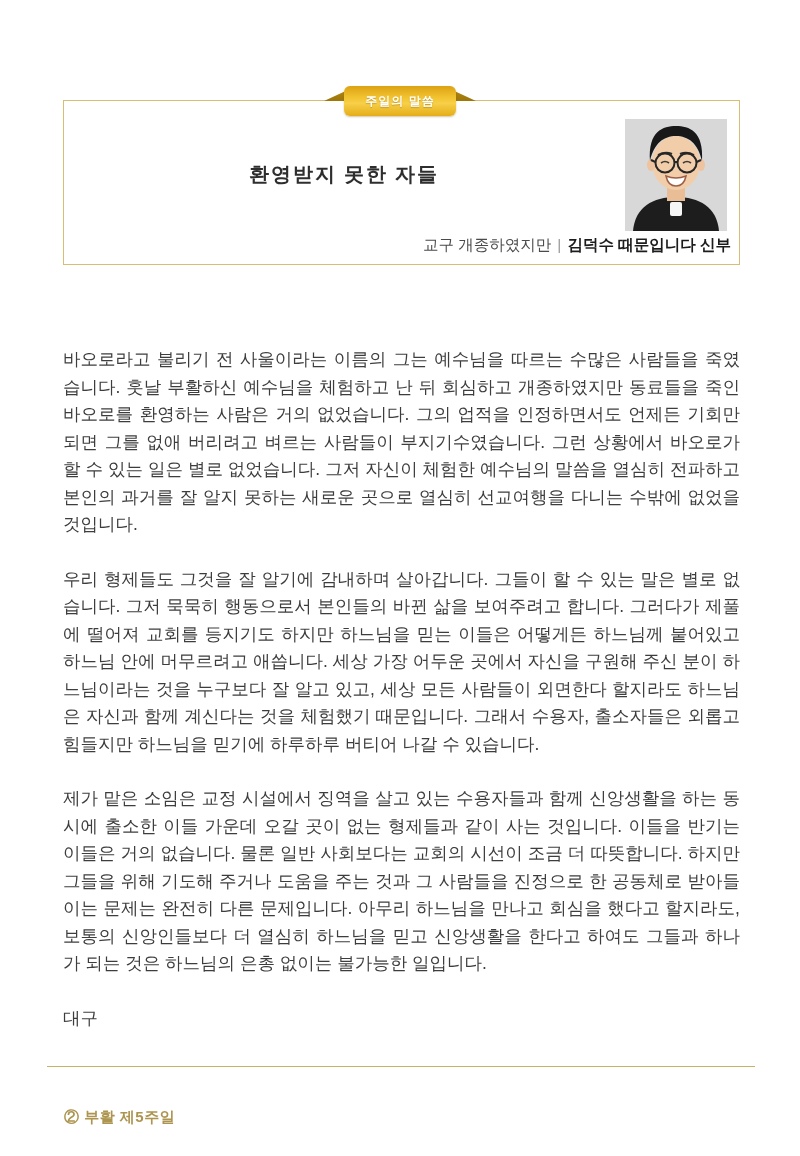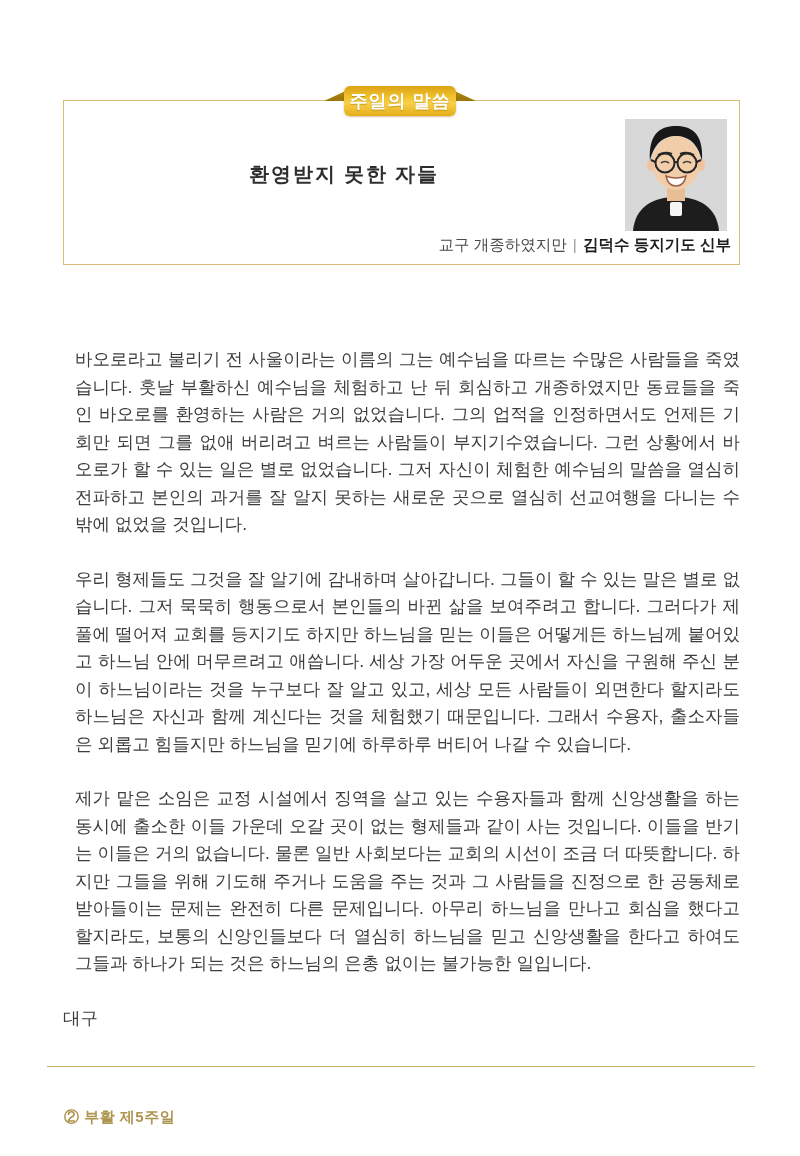--- a/index.html
+++ b/index.html
@@ -24,21 +24,21 @@
   }
   .ribbon-fold.left  { right:calc(100% - 6px); clip-path:polygon(100% 0, 100% 100%, 0 100%); }
   .ribbon-fold.right { left:calc(100% - 6px);  clip-path:polygon(0 0, 0 100%, 100% 100%); }
   .ribbon-body {
     position:relative; width:112px; height:30px; border-radius:6px;
     background:linear-gradient(180deg,#dca213 0%, #f2c330 38%, #f7cf48 58%, #e4ad17 100%);
     box-shadow:0 1px 2px rgba(120,90,0,.35);
     display:flex; align-items:center; justify-content:center;
   }
   .ribbon-body span {
-    color:#ffffff; font-size:18px; font-weight:bold; letter-spacing:1px;
+    color:#ffffff; font-size:12px; font-weight:bold; letter-spacing:1px;
     text-shadow:0 1px 1px rgba(150,110,0,.5);
   }
 
   
   .article-title {
     position:absolute; left:0; top:60px; width:560px; text-align:center;
     font-family:"Liberation Serif", serif; font-weight:600;
     font-size:20px; letter-spacing:2px; color:#2e2e2e;
   }
   .byline {
@@ -50,21 +50,21 @@
   .author-photo {
     position:absolute; right:12px; top:18px; width:102px; height:112px;
     background:#d8d8d8; overflow:hidden;
   }
 
   
   .content {
     position:absolute; left:63px; top:346px; width:677px;
     font-size:17.5px; line-height:27.5px; text-align:justify; color:#3d3d3d;
   }
-  .content p { margin:0 0 27px 12px; }
+  .content p { margin:0 0 27px 0; }
   .content p:last-child { margin-bottom:0; }
   .seal {
     display:inline-block; width:16px; height:16px; margin-left:4px;
     background:#c79a1e; vertical-align:-2px;
     color:#fdf6e0; font-size:6px; line-height:8px; font-weight:bold;
     text-align:center; overflow:hidden;
   }
 
   
   .footer-line { position:absolute; left:47px; top:1066px; width:708px; height:1px; background:#c8b26a; }
@@ -114,21 +114,21 @@
       <line x1="71.5" y1="43" x2="76" y2="41" stroke="#262626" stroke-width="2"></line>
 
       <path d="M36,44 q4,-3 8,0" stroke="#3a3a3a" stroke-width="1.6" fill="none"></path>
       <path d="M58,44 q4,-3 8,0" stroke="#3a3a3a" stroke-width="1.6" fill="none"></path>
 
       <path d="M41,57 q10,4 20,0 q-2,10 -10,10 q-8,0 -10,-10 Z" fill="#ffffff" stroke="#9c5f46" stroke-width="1.5"></path>
     </svg>
   </div>
 
   <div class="byline">
-    <span class="role">교구 개종하였지만</span><span class="sep">|</span><span class="name">김덕수 등지기도 신부</span>
+    <span class="role">교구 개종하였지만</span><span class="sep">|</span><span class="name">김덕수 때문입니다 신부</span>
   </div>
 </div>
 
 <div class="content">
   <p><span>바오로라고 불리기 전 사울이라는 이름의 그는 예수님을 따르는 수많은 사람들을 죽였습니다. 훗날 부활하신 예수님을 체험하고 난 뒤 회심하고 개종하였지만 동료들을 죽인 바오로를 환영하는 사람은 거의 없었습니다. 그의 업적을 인정하면서도 언제든 기회만 되면 그를 없애 버리려고 벼르는 사람들이 부지기수였습니다. 그런 상황에서 바오로가 할 수 있는 일은 별로 없었습니다. 그저 자신이 체험한 예수님의 말씀을 열심히 전파하고 본인의 과거를 잘 알지 못하는 새로운 곳으로 열심히 선교여행을 다니는 수밖에 없었을 것입니다.</span></p>
   <p><span>우리 형제들도 그것을 잘 알기에 감내하며 살아갑니다. 그들이 할 수 있는 말은 별로 없습니다. 그저 묵묵히 행동으로서 본인들의 바뀐 삶을 보여주려고 합니다. 그러다가 제풀에 떨어져 교회를 등지기도 하지만 하느님을 믿는 이들은 어떻게든 하느님께 붙어있고 하느님 안에 머무르려고 애씁니다. 세상 가장 어두운 곳에서 자신을 구원해 주신 분이 하느님이라는 것을 누구보다 잘 알고 있고, 세상 모든 사람들이 외면한다 할지라도 하느님은 자신과 함께 계신다는 것을 체험했기 때문입니다. 그래서 수용자, 출소자들은 외롭고 힘들지만 하느님을 믿기에 하루하루 버티어 나갈 수 있습니다.</span></p>
   <p><span>제가 맡은 소임은 교정 시설에서 징역을 살고 있는 수용자들과 함께 신앙생활을 하는 동시에 출소한 이들 가운데 오갈 곳이 없는 형제들과 같이 사는 것입니다. 이들을 반기는 이들은 거의 없습니다. 물론 일반 사회보다는 교회의 시선이 조금 더 따뜻합니다. 하지만 그들을 위해 기도해 주거나 도움을 주는 것과 그 사람들을 진정으로 한 공동체로 받아들이는 문제는 완전히 다른 문제입니다. 아무리 하느님을 만나고 회심을 했다고 할지라도, 보통의 신앙인들보다 더 열심히 하느님을 믿고 신앙생활을 한다고 하여도 그들과 하나가 되는 것은 하느님의 은총 없이는 불가능한 일입니다.</span></p>
     <div>대구</div>
   <p></p>
 </div>

